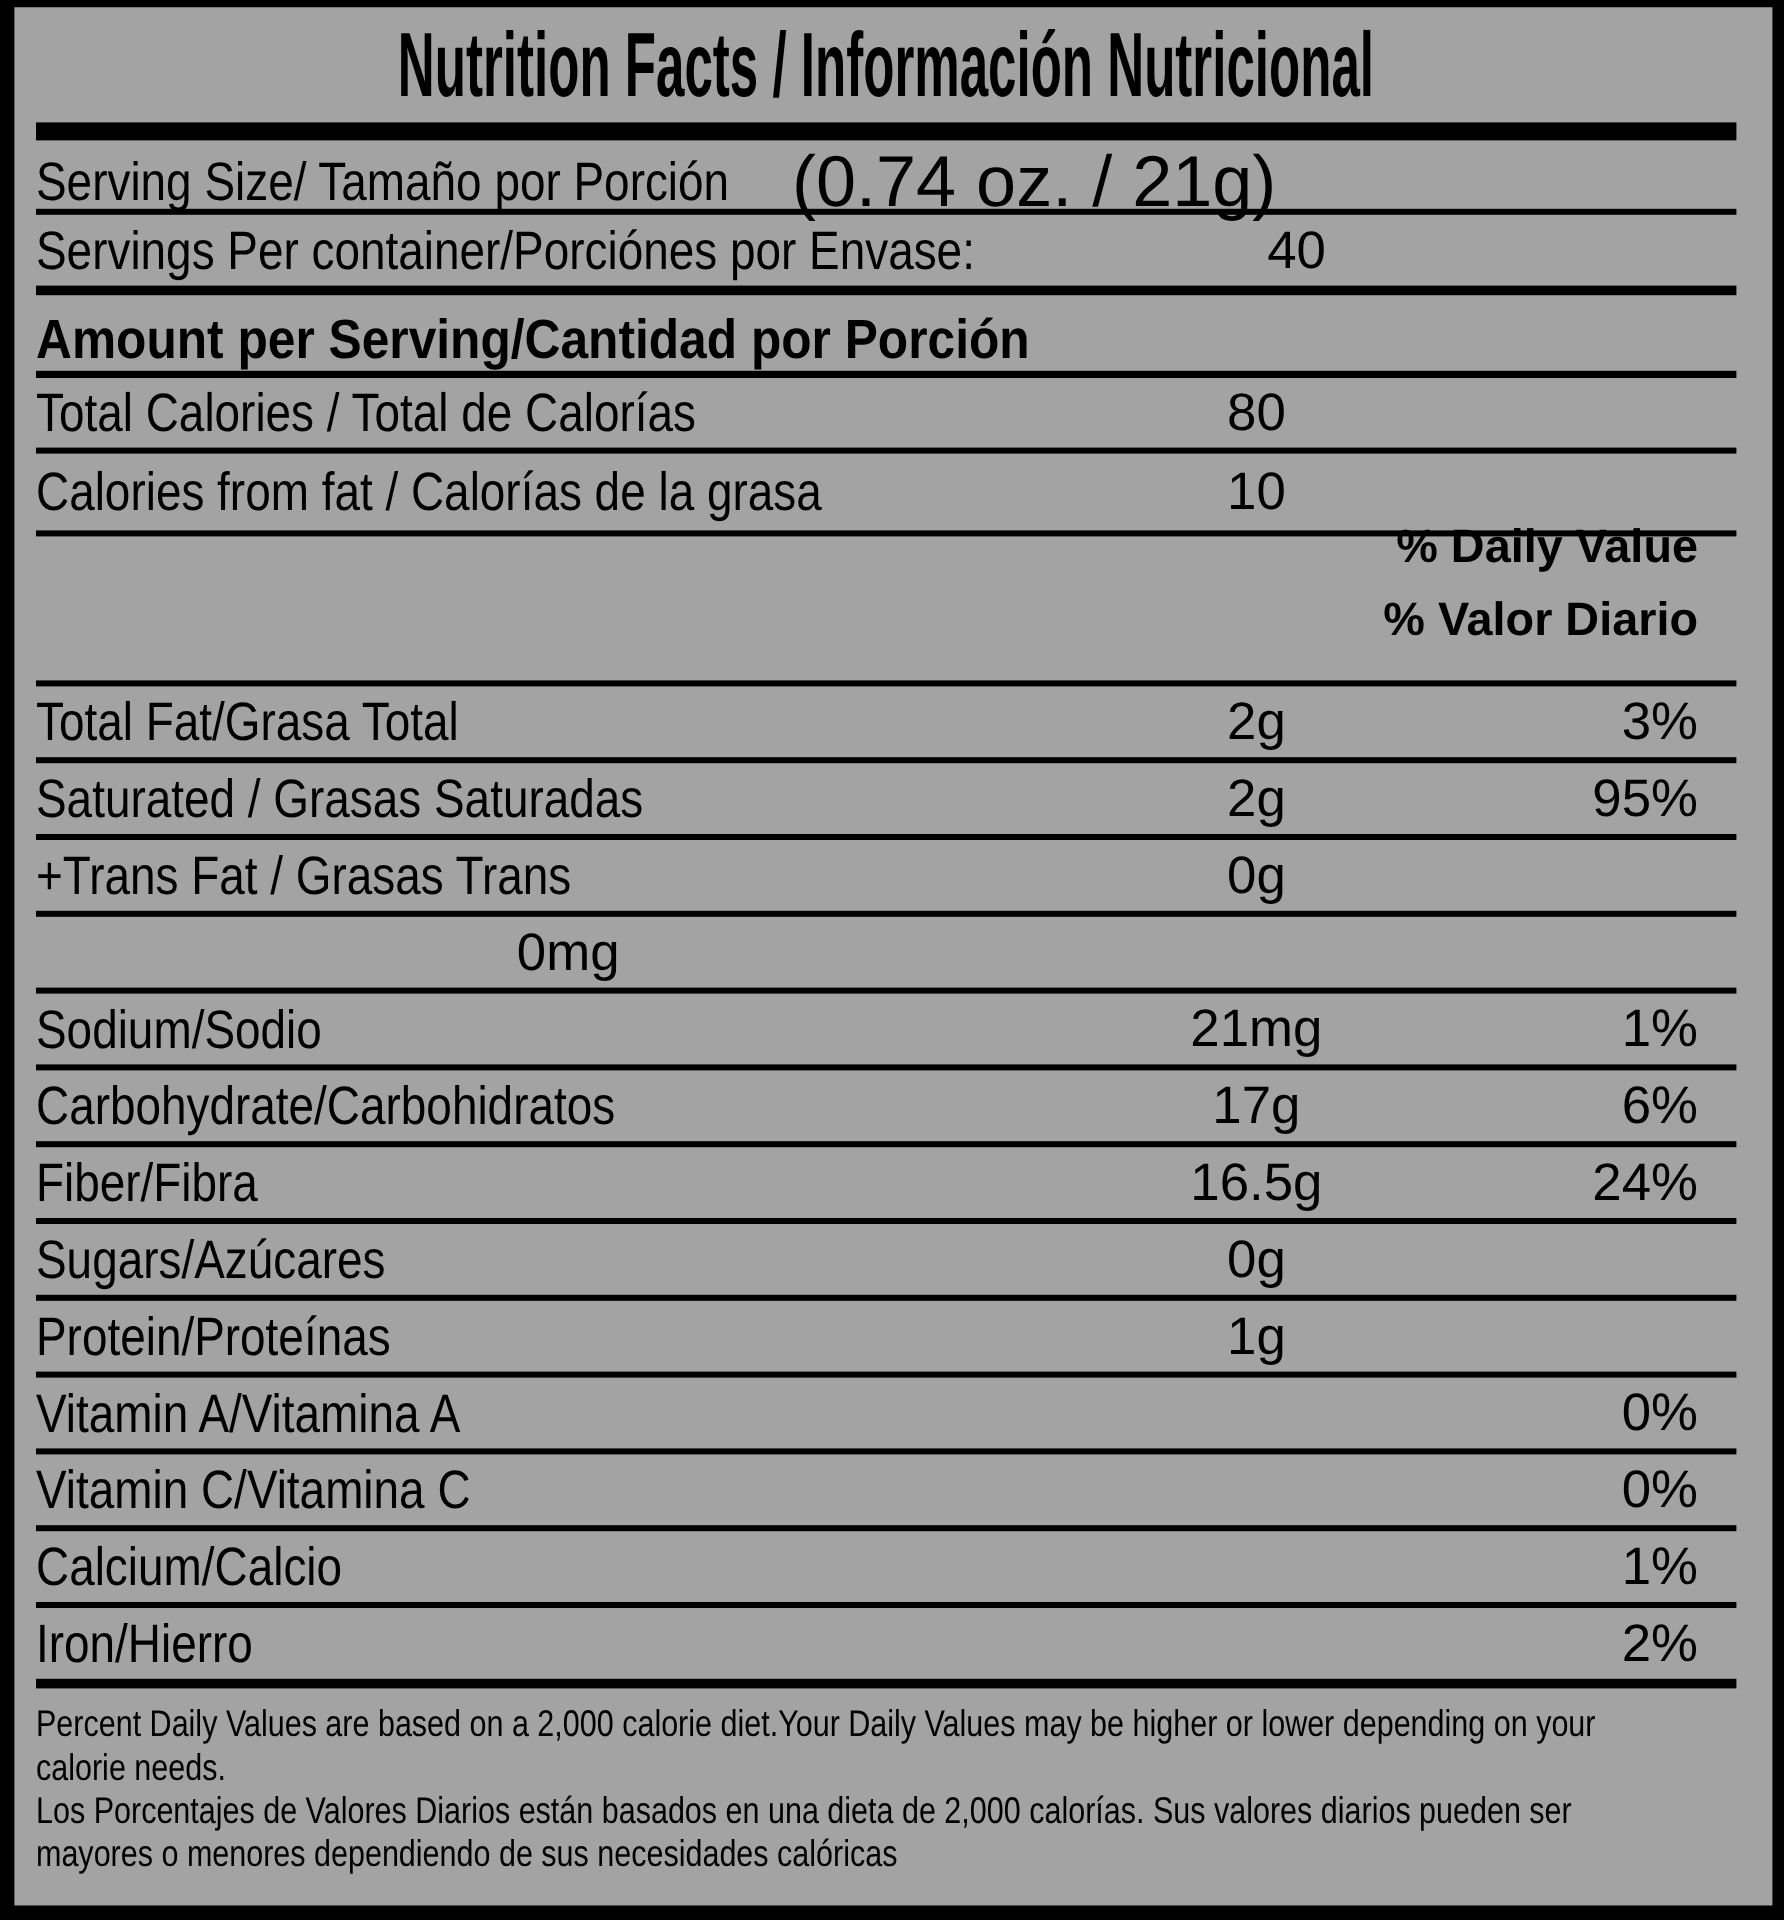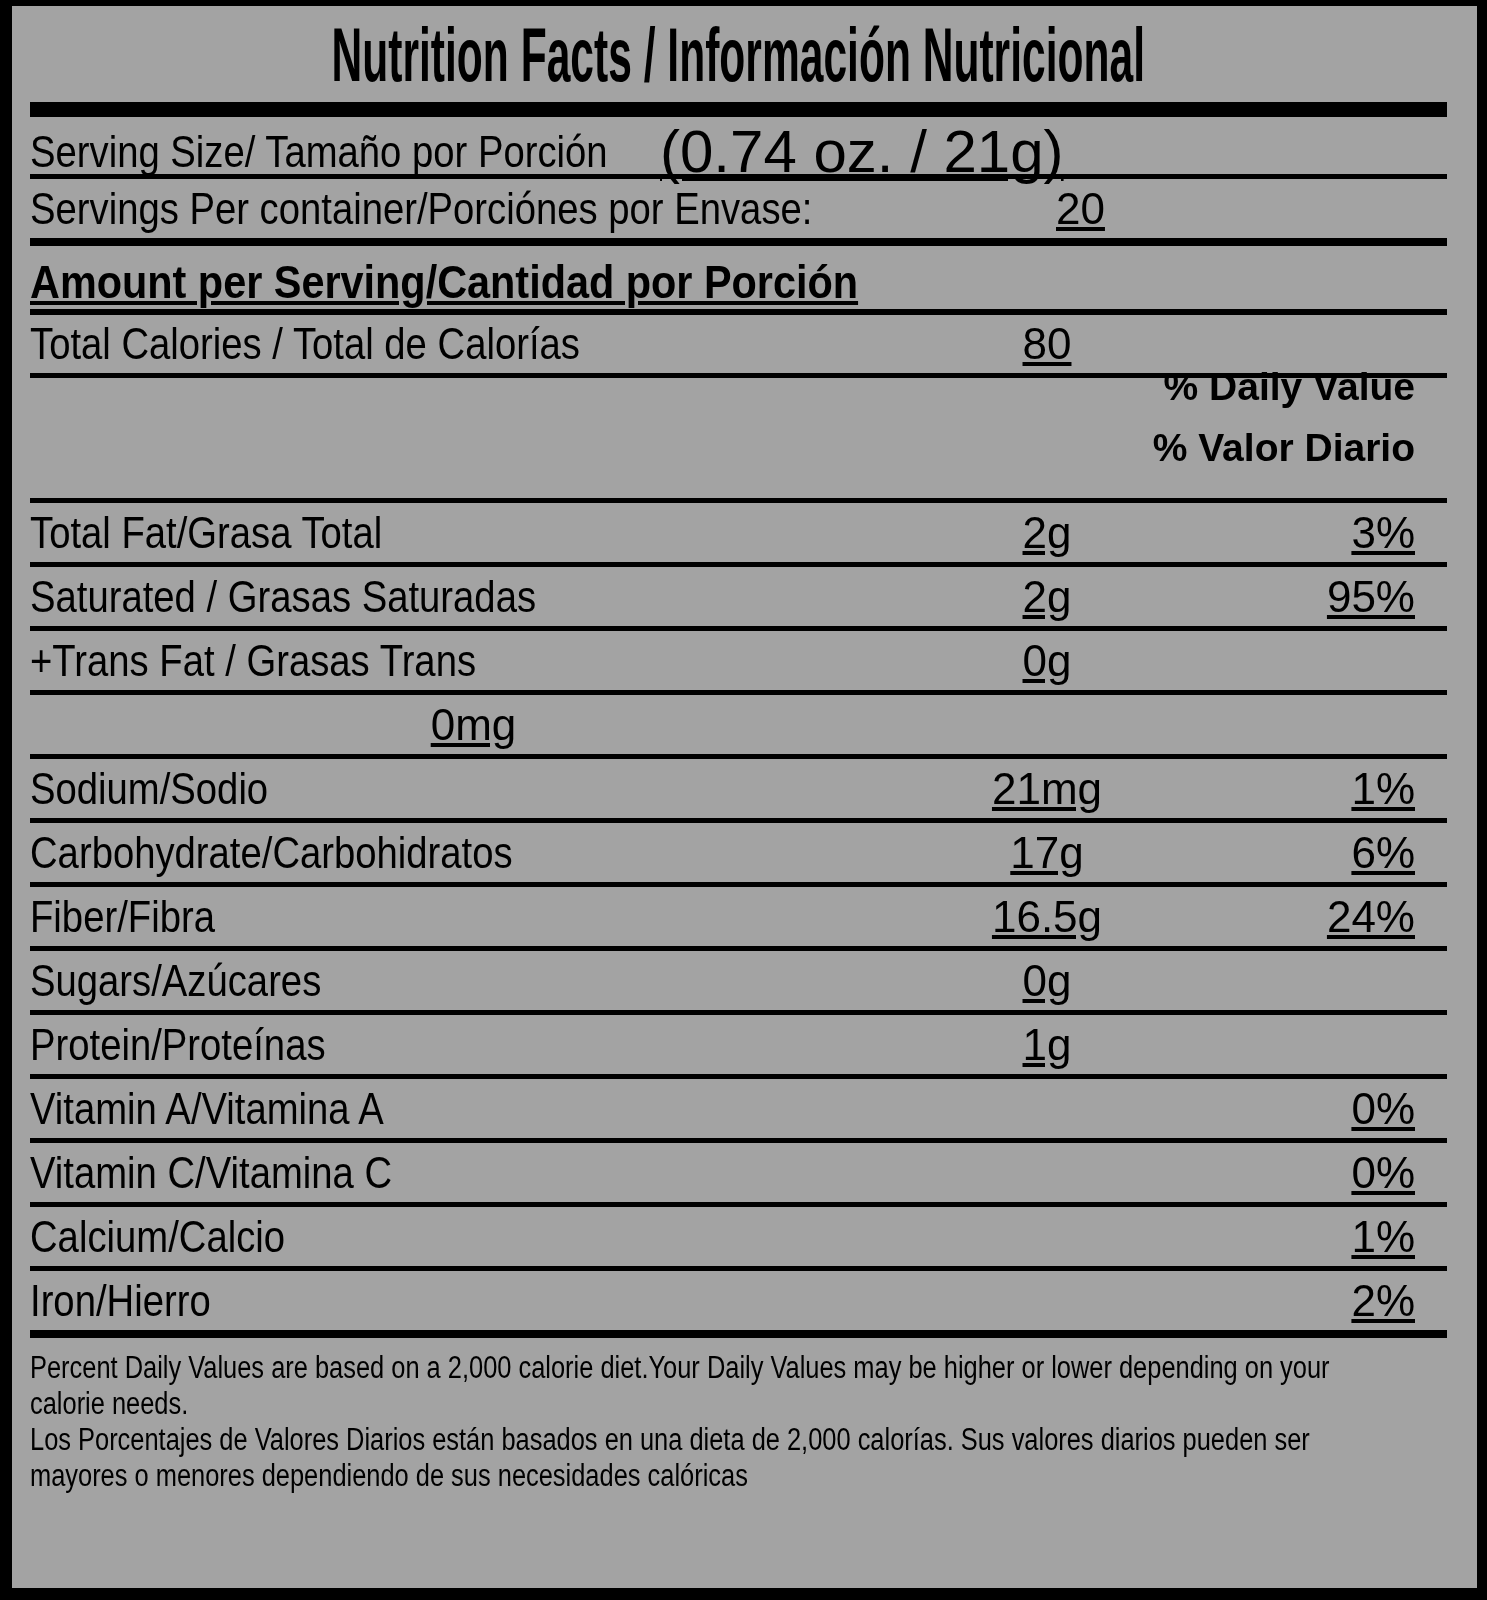--- a/index.html
+++ b/index.html
@@ -40,21 +40,20 @@
   .bar-title { height: 15px; }
   .bar-foot { height: 8px; }
 
   .row {
     flex: none;
     display: grid;
     grid-template-columns: 1fr 260px 270px;
     align-items: center;
     border-bottom: 5px solid #000000;
     box-sizing: border-box;
-    text-decoration: underline;
   }
   .cond {
     display: inline-block;
     white-space: nowrap;
     font-size: 45px;
     transform: scaleX(0.85);
     transform-origin: 0 50%;
   }
   .cell-amount {
     justify-self: center;
@@ -128,34 +127,39 @@
 
   <div class="bar bar-title"></div>
 
   <div class="row r-serving">
     <span><span class="cond">Serving Size/ Tamaño por Porción</span></span>
     <span class="serving-value">(0.74 oz. / 21g)</span>
   </div>
 
   <div class="row r-servings">
     <span><span class="cond">Servings Per container/Porciónes por Envase:</span></span>
-    <span class="cell-amount">20</span>
+    <span class="cell-amount">40</span>
     <span class="cell-dv"></span>
   </div>
 
   <div class="r-amount-header row" style="grid-template-columns:1fr;">
     <span class="bold-cond">Amount per Serving/Cantidad por Porción</span>
   </div>
 
   <div class="row r-cal-1">
     <span><span class="cond">Total Calories / Total de Calorías</span></span>
     <span class="cell-amount">80</span>
     <span class="cell-dv"></span>
   </div>
 
+  <div class="row r-cal-2">
+    <span><span class="cond">Calories from fat / Calorías de la grasa</span></span>
+    <span class="cell-amount">10</span>
+    <span class="cell-dv"></span>
+  </div>
 
   <div class="dv-header">
     <div>% Daily Value</div>
     <div>% Valor Diario</div>
   </div>
 
   <div class="row r-nutrient">
     <span><span class="cond">Total Fat/Grasa Total</span></span>
     <span class="cell-amount">2g</span>
     <span class="cell-dv">3%</span>

